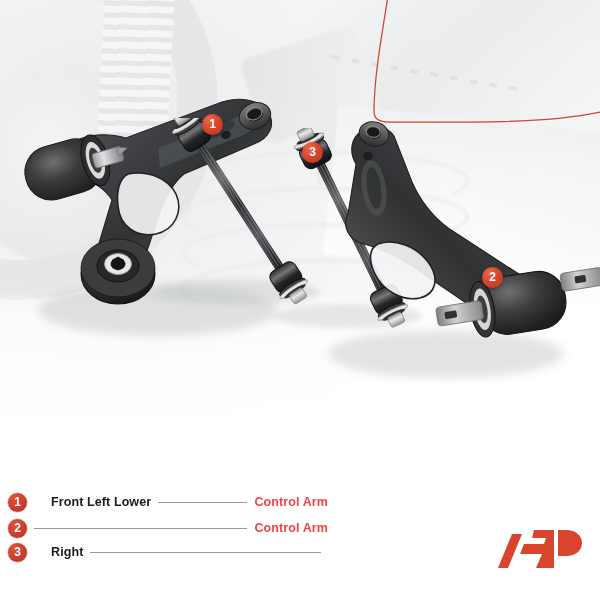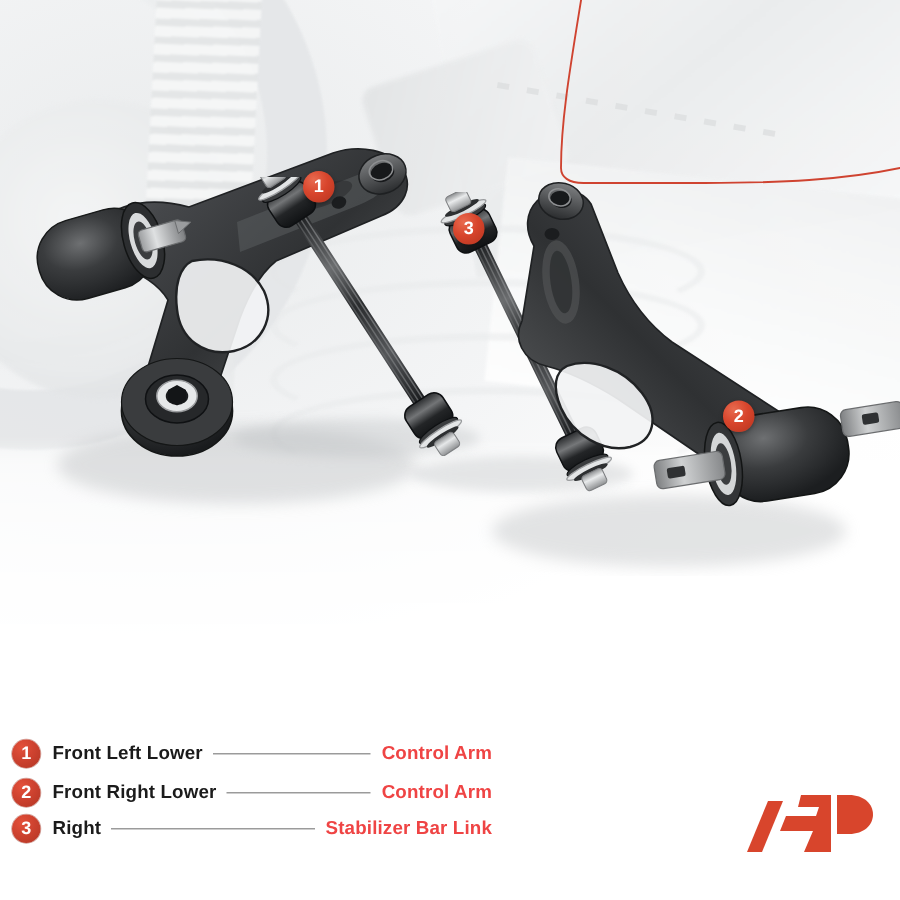--- a/index.html
+++ b/index.html
@@ -112,21 +112,21 @@
   .badge {
     flex:0 0 auto;
     width:19px; height:19px; border-radius:50%;
     background:radial-gradient(circle at 34% 28%, #e3503a 0%, #cf4330 42%, #b23524 100%);
     color:#fff; font-size:12px; font-weight:700; line-height:19px;
     text-align:center; letter-spacing:0;
     font-family:"Liberation Sans", sans-serif;
     box-shadow:0 0 0 .5px rgba(140,40,25,.45);
   }
   .lg-left {
-    margin-left:8px; white-space:nowrap;
+    margin-left:24px; white-space:nowrap;
     font-size:12.5px; font-weight:700; color:#1b1b1b; letter-spacing:.1px;
   }
   .lg-rule { flex:1 1 auto; height:1px; background:#9b9b9b; margin:1px 7px 0 7px; min-width:12px; }
   .lg-right {
     white-space:nowrap; text-align:right;
     font-size:12.5px; font-weight:700; color:#ef4444; letter-spacing:.1px;
   }
 
   
   .brand { position:absolute; left:492px; top:524px; width:96px; height:52px; }
@@ -453,30 +453,28 @@
 
     <div class="legend-row r1">
       <div class="badge">1</div>
       <div class="lg-left">Front Left Lower</div>
       <div class="lg-rule"></div>
       <div class="lg-right">Control Arm</div>
     </div>
 
     <div class="legend-row r2">
       <div class="badge">2</div>
-      <div class="lg-left">Front Right Lower</div>
       <div class="lg-rule"></div>
       <div class="lg-right">Control Arm</div>
     </div>
 
     <div class="legend-row r3">
       <div class="badge">3</div>
       <div class="lg-left">Right</div>
       <div class="lg-rule"></div>
-      <div class="lg-right">Stabilizer Bar Link</div>
     </div>
 
   </div>
 
   <svg class="brand" viewBox="0 0 96 52">
     <title>A-Premium</title>
 
     <path d="M 6 44 L 20 10 L 30 10 L 16 44 Z" fill="#d8452c"></path>
 
     <path d="M 42 6 L 62 6 L 62 44 L 44 44 L 50 30 L 28 30 L 32 20 L 52 20 L 54 14 L 40 14 Z" fill="#d8452c"></path>

